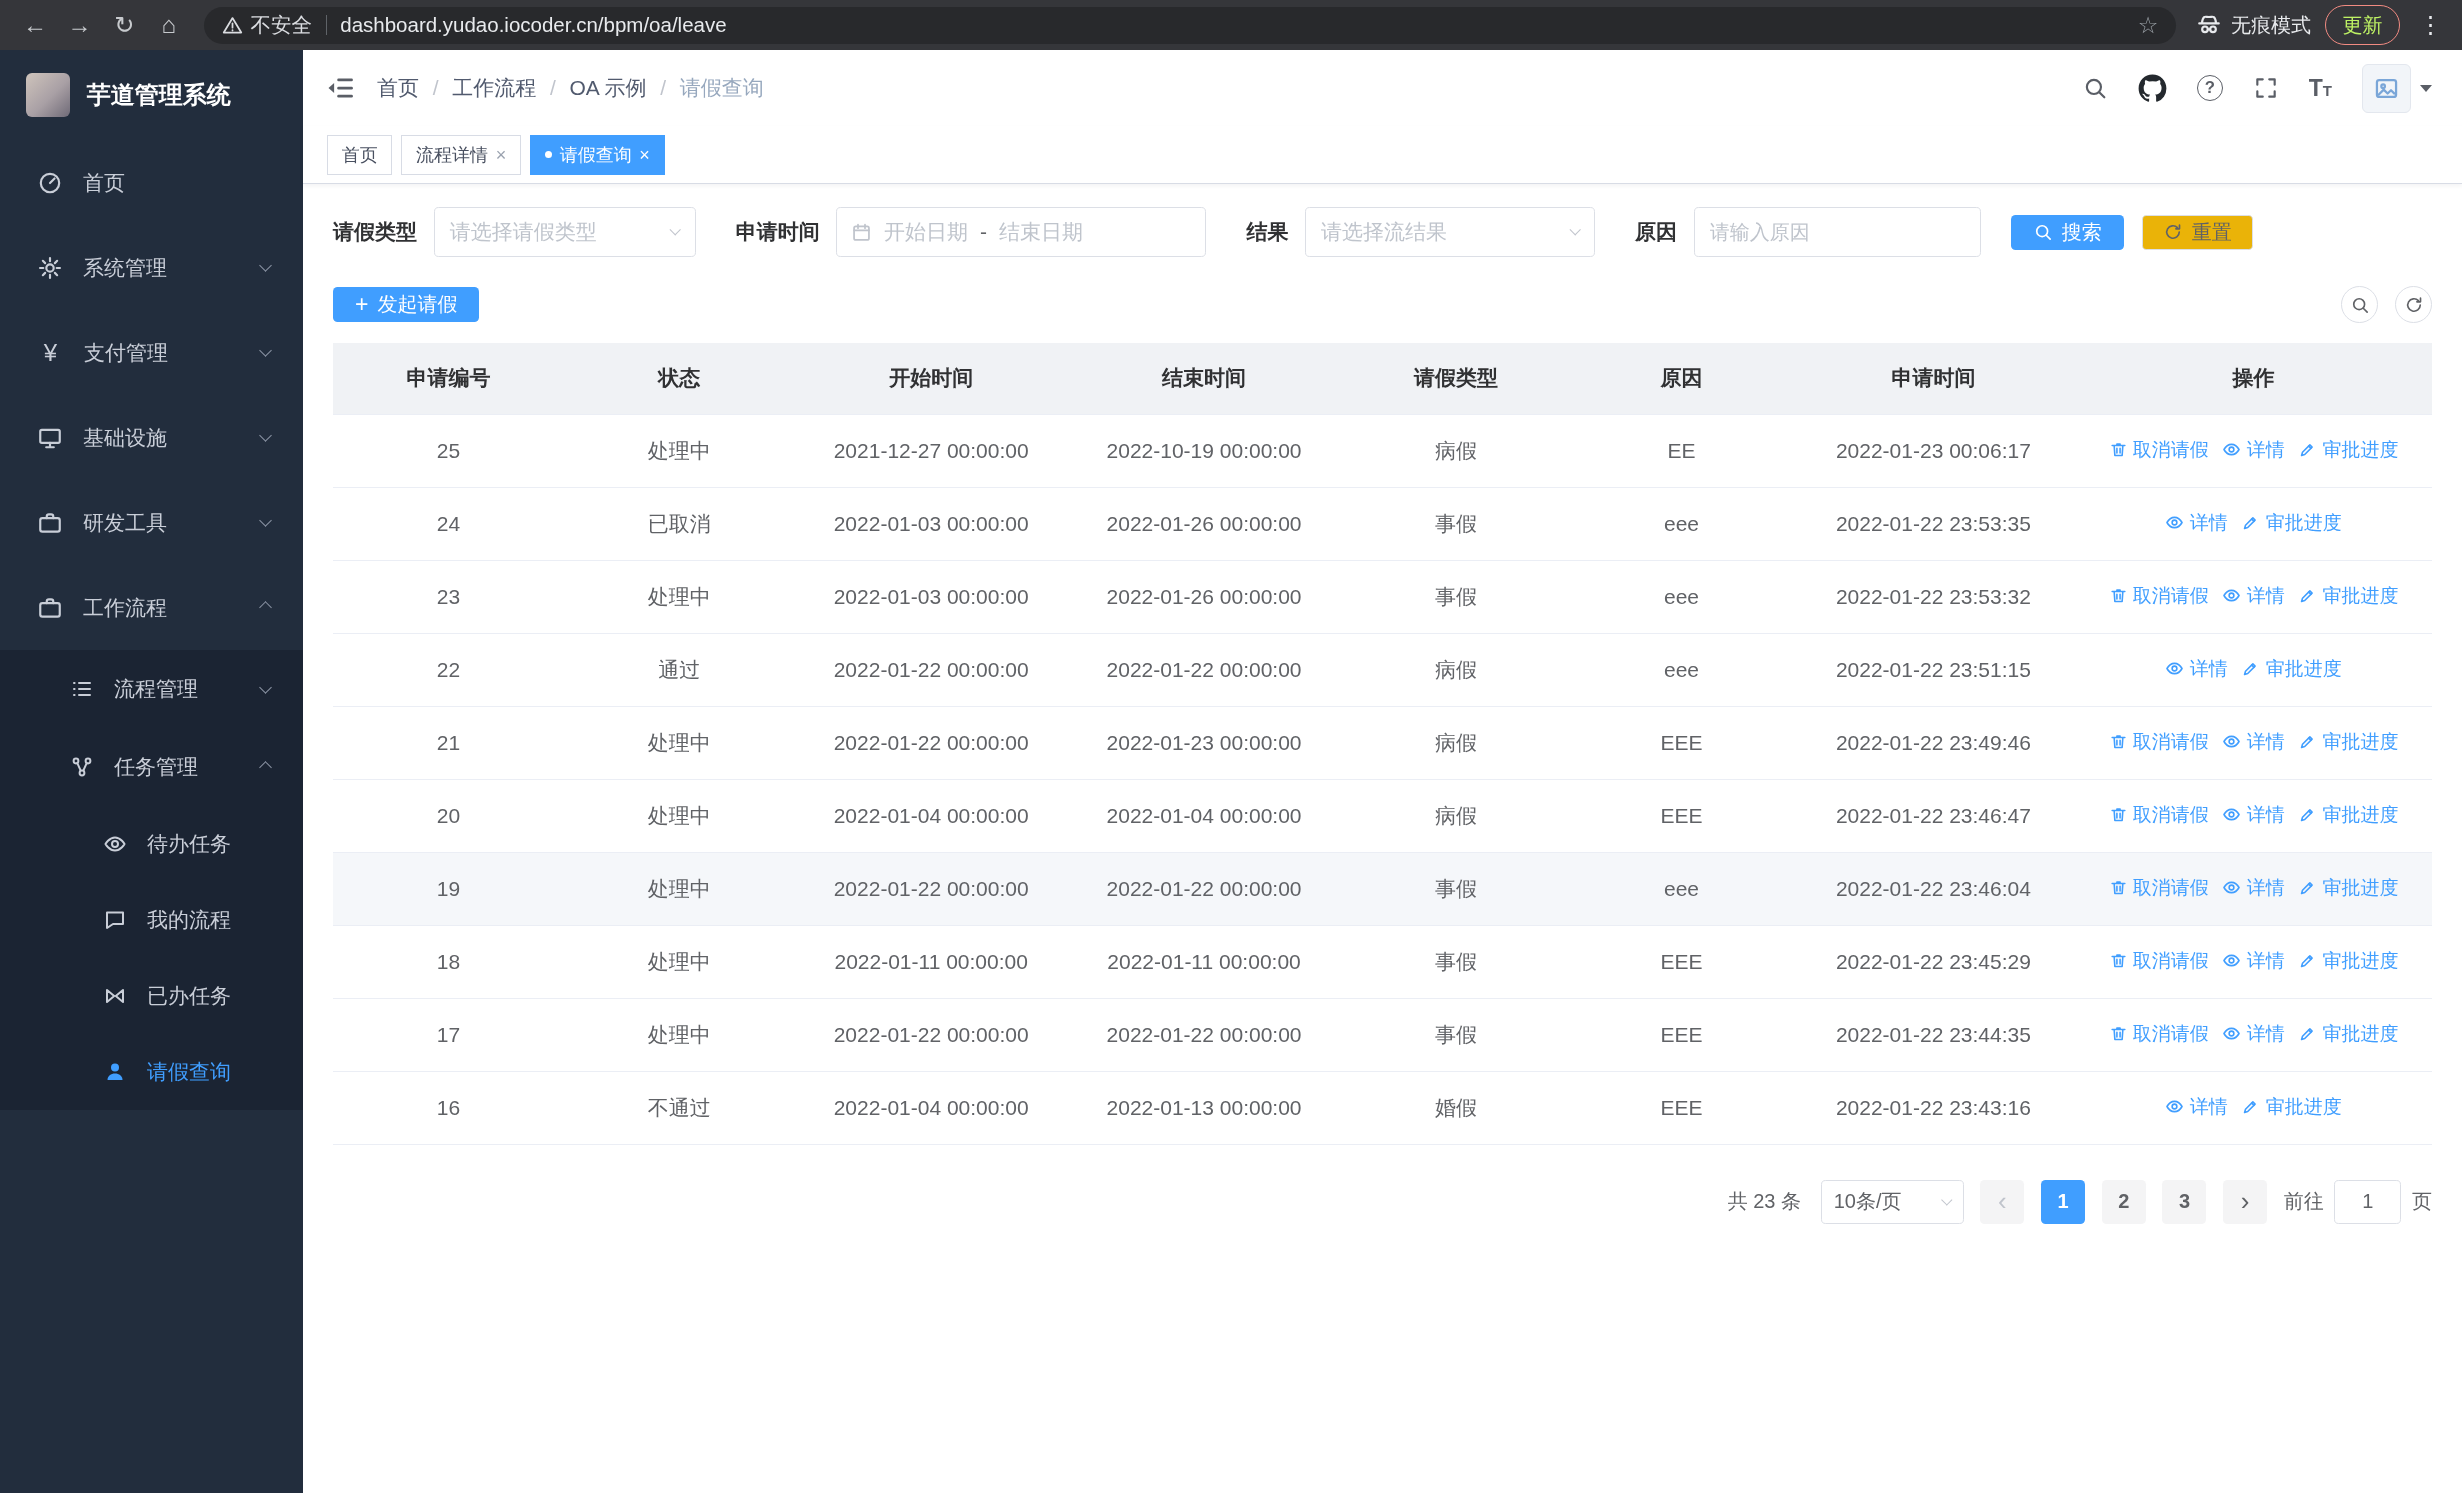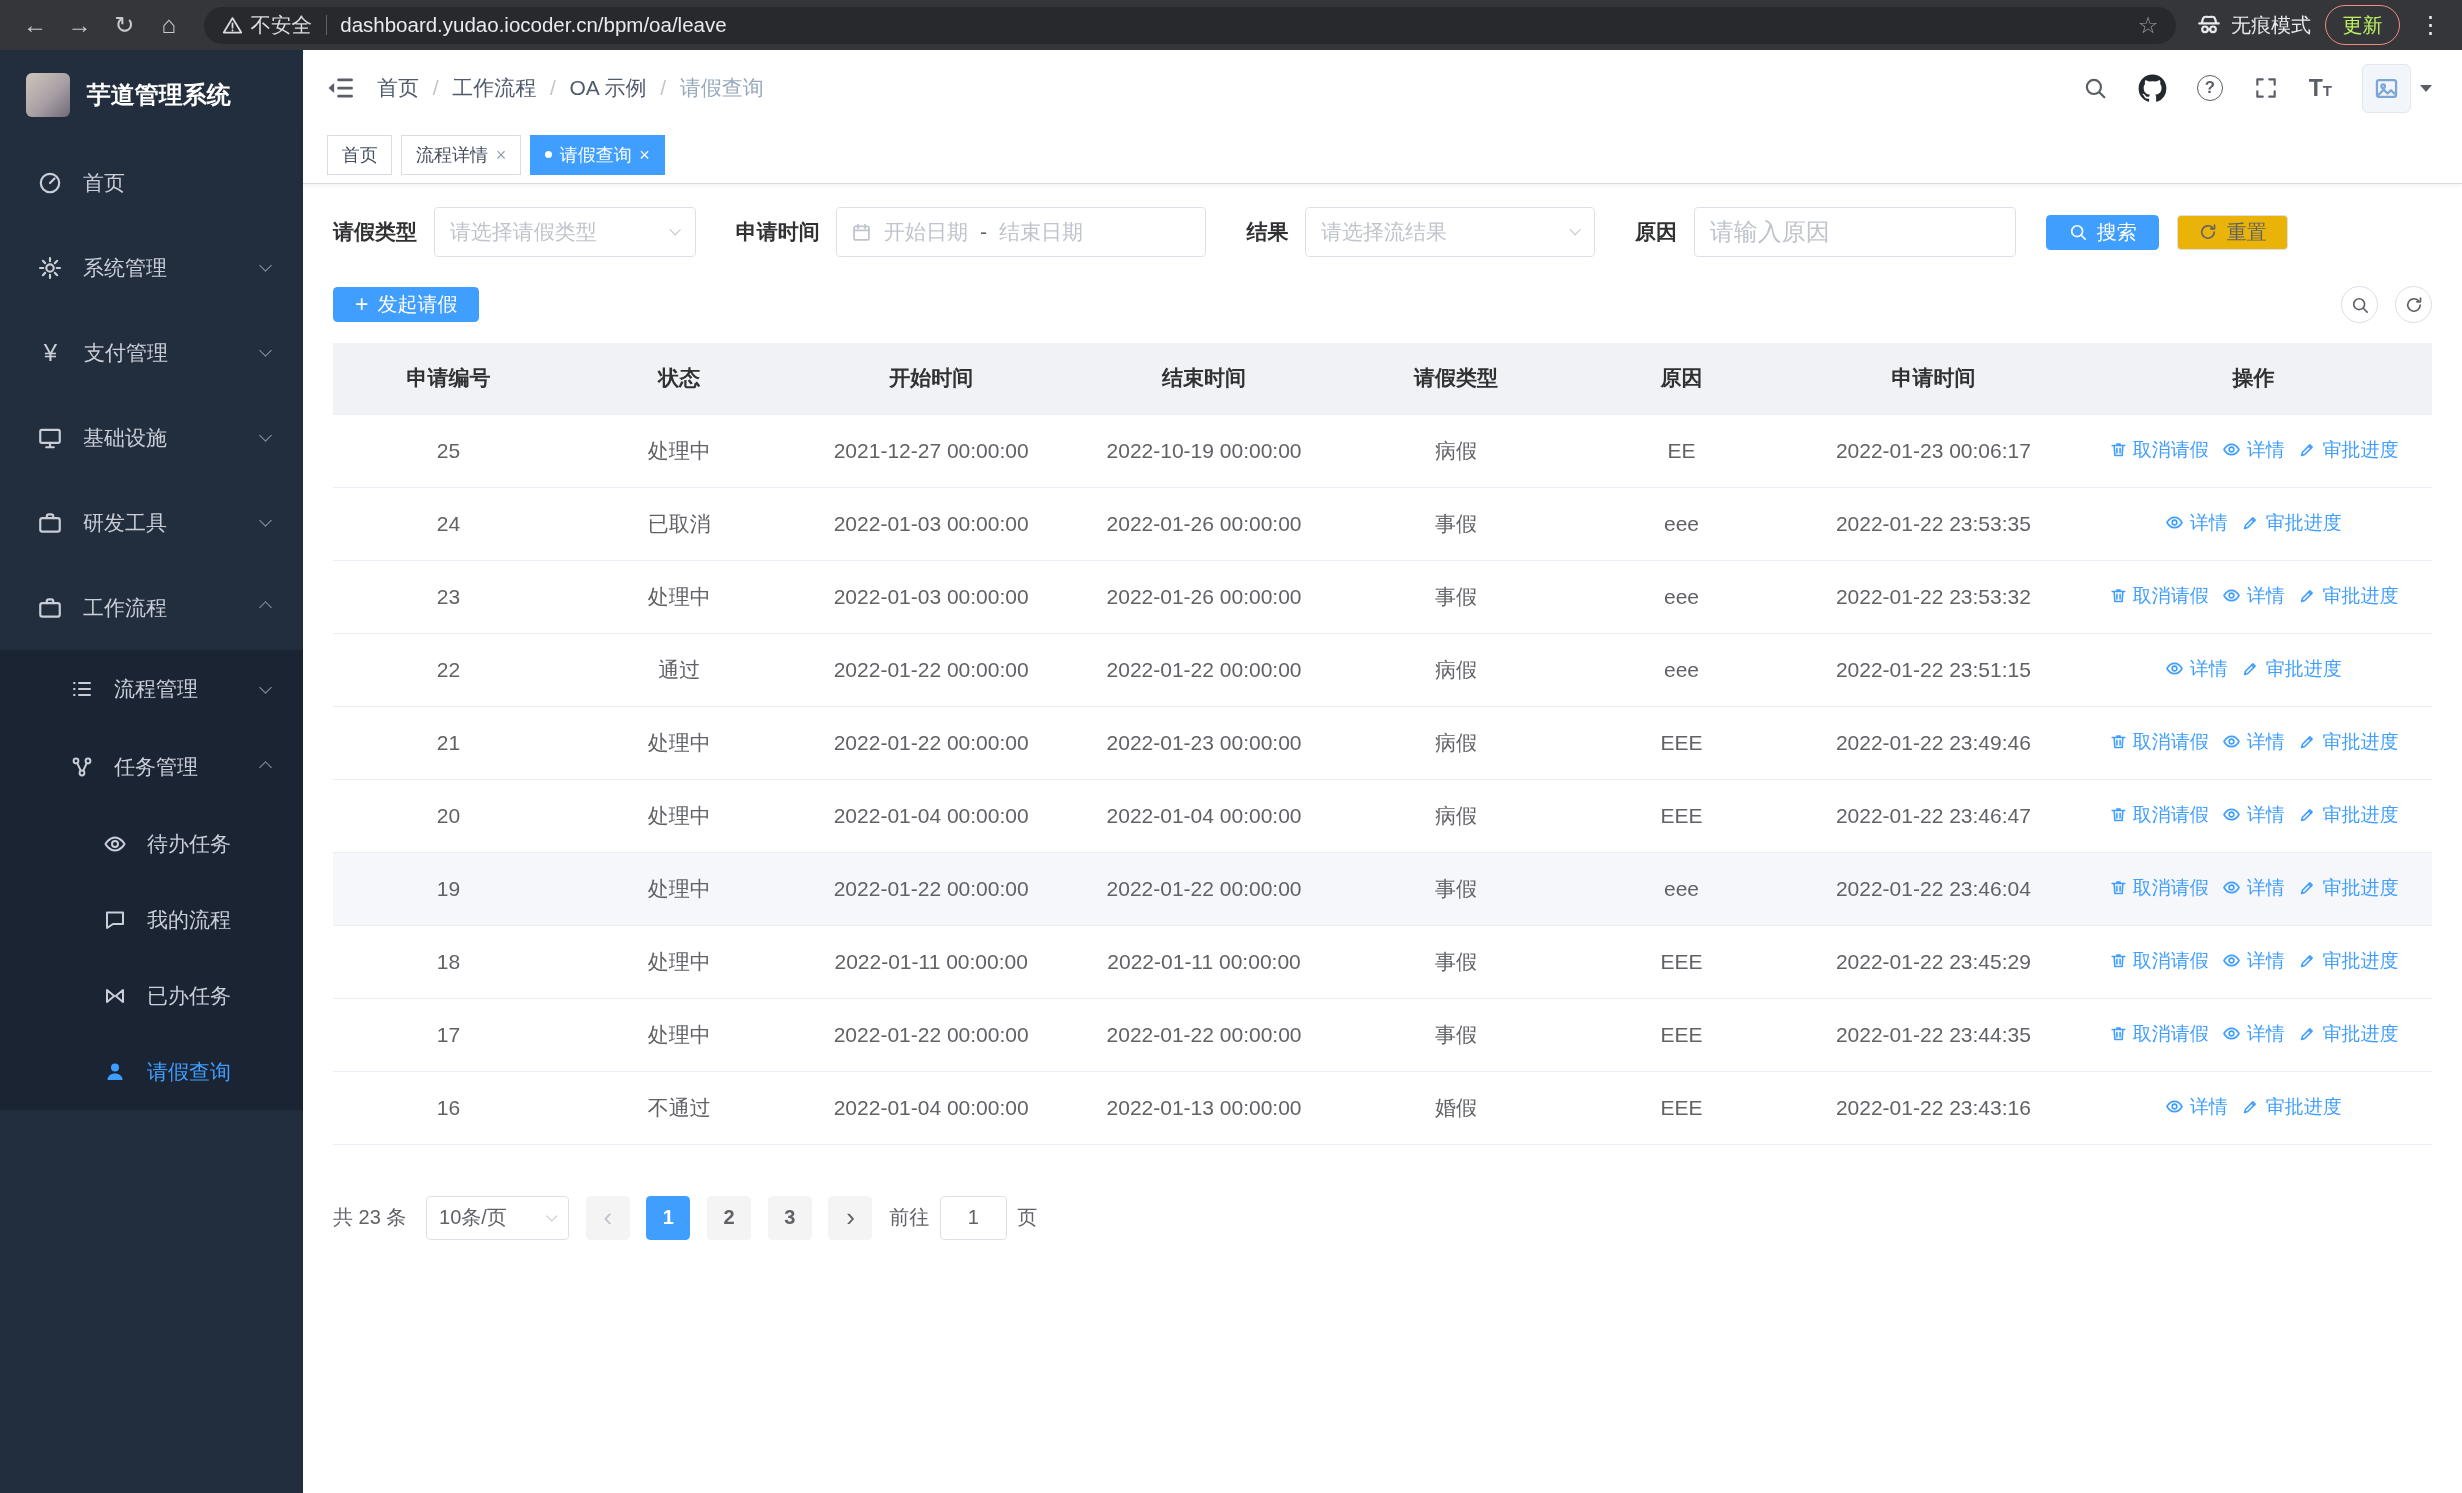--- a/index.html
+++ b/index.html
@@ -66,38 +66,38 @@
   .content{flex:1;padding:23px 30px 0 30px;overflow:hidden}
   .filter{display:flex;align-items:center;margin-bottom:29px}
   .f-label{font-weight:600;color:#303133;font-size:21px;margin-right:16.7px;white-space:nowrap}
   .gap{width:40px;flex:none}
   .sel{height:50px;border:0.8px solid #dcdfe6;border-radius:4.6px;background:#fff;display:flex;align-items:center;justify-content:space-between;padding:0 15px;cursor:pointer}
   .ph{color:#bfc4cc;font-size:21px;white-space:nowrap}
   .sel .cv{color:#c0c4cc;width:8.4px;height:8.4px}
   .w-type{width:262px}.w-result{width:290px}
   .dates{width:370px;height:50px;border:0.8px solid #dcdfe6;border-radius:4.6px;display:flex;align-items:center;padding:0 13.7px;gap:12px;color:#c0c4cc}
   .dates .dash{color:#606266}
-  .txt-input{height:50px;border:0.8px solid #dcdfe6;border-radius:4.6px;padding:0 15px;font-size:24px;color:#000000;width:322px;outline:none;font-family:inherit}
+  .txt-input{height:50px;border:0.8px solid #dcdfe6;border-radius:4.6px;padding:0 15px;font-size:20px;color:#000000;width:287px;outline:none;font-family:inherit}
   .txt-input::placeholder{color:#bfc4cc}
   .btn{height:35px;display:inline-flex;align-items:center;justify-content:center;gap:9px;border-radius:4.6px;font-size:20px;cursor:pointer;border:0.8px solid transparent;white-space:nowrap}
   .btn-primary{background:#409eff;color:#fff;padding:0 21px}
   .btn-plain{background:#eab308;color:#606266;border-color:#dcdfe6;padding:0 20px}
   .btn .plus{font-size:23px;font-weight:400;line-height:1}
 
   .toolbar{display:flex;align-items:center;margin-bottom:20px}
   .tool-right{margin-left:auto;display:flex;align-items:center;gap:16.7px}
   .icon-btn{width:37px;height:37px;border-radius:50%;border:0.8px solid #dcdfe6;display:flex;align-items:center;justify-content:center;color:#606266;background:#fff;cursor:pointer}
 
   table{width:100%;border-collapse:collapse;table-layout:fixed}
   thead th{background:#f0f2f5;height:71px;font-size:21px;font-weight:600;color:#303133;text-align:center;border-bottom:0.8px solid #ebeef5;white-space:nowrap}
   tbody td{height:73px;border-bottom:0.8px solid #ebeef5;font-size:21px;color:#606266;text-align:center;white-space:nowrap}
   tr.hover td{background:#f5f7fa}
   .act{color:#409eff;font-size:19px;display:inline-flex;align-items:center;gap:5.3px;margin:0 6.8px;cursor:pointer;white-space:nowrap;text-decoration:none}
 
-  .pagination{display:flex;align-items:center;gap:16.7px;margin-top:51px;font-size:20px;color:#606266}
+  .pagination{display:flex;align-items:center;justify-content:flex-end;gap:16.7px;margin-top:35px;font-size:20px;color:#606266}
   .pg-total{margin-right:3px}
   .pg-size{width:143px;height:44px;border:0.8px solid #dcdfe6;border-radius:4.6px;display:flex;align-items:center;justify-content:space-between;padding:0 12px;color:#606266;cursor:pointer}
   .pg-size .cv{color:#c0c4cc;width:7.6px;height:7.6px}
   .pg-btn{min-width:44px;height:44px;border:none;border-radius:4.6px;background:#f4f4f5;color:#606266;font-size:20px;font-weight:600;display:flex;align-items:center;justify-content:center;cursor:pointer;font-family:inherit}
   .pg-btn.arrow{font-size:26px;font-weight:400}
   .pg-btn.disabled{color:#c0c4cc;cursor:default}
   .pg-btn.active{background:#409eff;color:#fff}
   .goto{display:flex;align-items:center;gap:10.6px}
   .goto input{width:67px;height:44px;border:0.8px solid #dcdfe6;border-radius:4.6px;text-align:center;font-size:20px;color:#606266;outline:none;font-family:inherit}
 </style>

